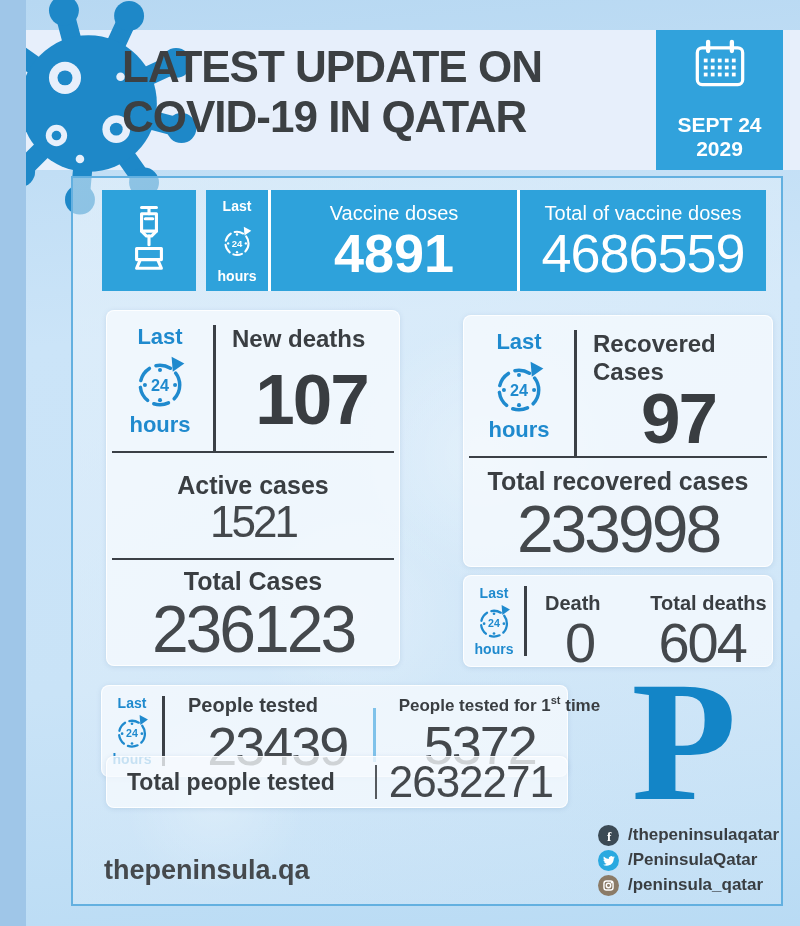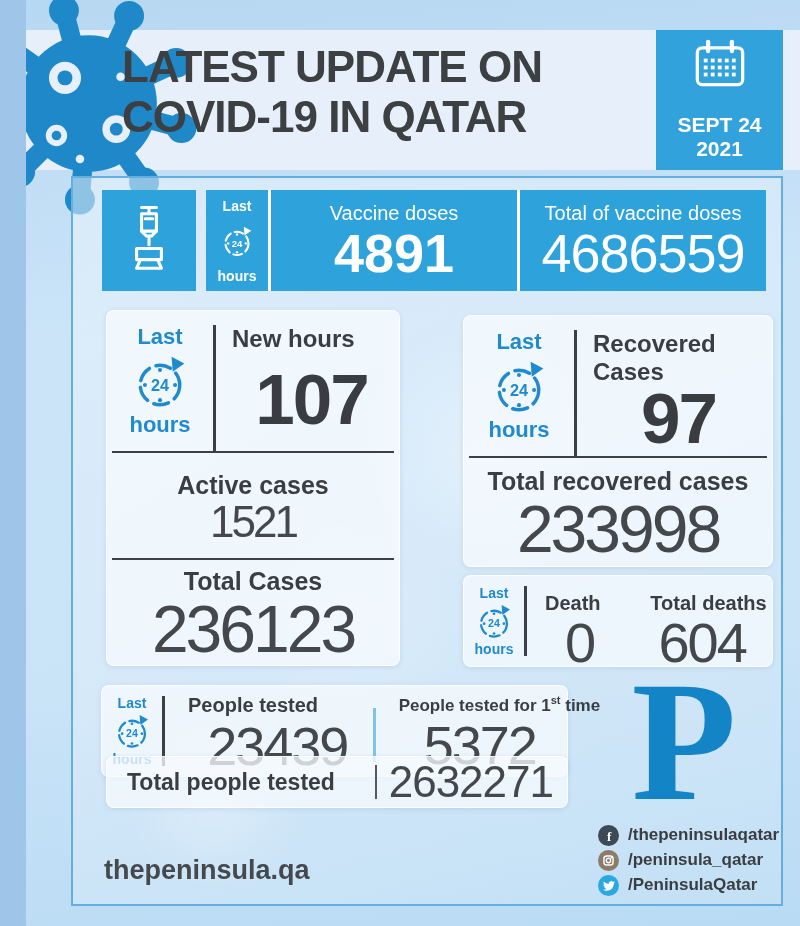--- a/index.html
+++ b/index.html
@@ -170,21 +170,21 @@
           <rect x="72" y="49" width="7" height="7"></rect>
         <rect x="20" y="62" width="7" height="7"></rect>
           <rect x="33" y="62" width="7" height="7"></rect>
           <rect x="46" y="62" width="7" height="7"></rect>
           <rect x="59" y="62" width="7" height="7"></rect>
           <rect x="72" y="62" width="7" height="7"></rect>
       </g>
     </svg>
     <div class="date-text">
       <div>SEPT 24</div>
-      <div>2021</div>
+      <div>2029</div>
     </div>
   </div>
 
   <div class="abs panel"></div>
 
   <div class="abs bluebox vax-icon-box">
     <svg width="62" height="78" viewBox="0 0 100 120">
       <g fill="none" stroke="#fff" stroke-width="5" stroke-linecap="round" stroke-linejoin="round">
         <line x1="38" y1="6" x2="62" y2="6"></line>
         <line x1="50" y1="6" x2="50" y2="16"></line>
@@ -234,21 +234,21 @@
           <circle cx="24" cy="57" r="3.5" fill="currentColor"></circle>
             <circle cx="76" cy="57" r="3.5" fill="currentColor"></circle>
           <circle cx="50" cy="31" r="3.5" fill="currentColor"></circle>
             <circle cx="50" cy="83" r="3.5" fill="currentColor"></circle>
           <text x="50" y="67" text-anchor="middle" font-size="28" font-weight="bold" font-family="Liberation Sans, sans-serif" fill="currentColor">24</text>
         </svg>
         <span>hours</span>
       </div>
       <div class="vline-dark"></div>
       <div class="row-top-right">
-        <div class="stat-label">New hours</div>
+        <div class="stat-label">New deaths</div>
         <div class="big-bold">107</div>
       </div>
     </div>
     <div class="hdiv"></div>
     <div class="row-mid">
       <div class="stat-label-c">Active cases</div>
       <div class="big-light">1521</div>
     </div>
     <div class="hdiv"></div>
     <div class="row-mid">
@@ -347,31 +347,31 @@
   <div class="abs socials">
     <div class="social-row">
       <svg class="sicon" viewBox="0 0 24 24">
         <circle cx="12" cy="12" r="12" fill="#3b4a55"></circle>
         <text x="12.8" y="18.5" text-anchor="middle" font-size="15" font-weight="bold" font-family="Liberation Serif, serif" fill="#fff">f</text>
       </svg>
       <span class="handle">/thepeninsulaqatar</span>
     </div>
     <div class="social-row">
       <svg class="sicon" viewBox="0 0 24 24">
+        <circle cx="12" cy="12" r="12" fill="#2aa9e0"></circle>
+        <path fill="#fff" d="M19.3 8.3c-.5.2-1 .4-1.6.5.6-.4 1-.9 1.2-1.6-.5.3-1.1.6-1.8.7a2.8 2.8 0 0 0-4.8 2.5A8 8 0 0 1 6.6 7.5a2.8 2.8 0 0 0 .9 3.7c-.5 0-.9-.1-1.3-.3v.1c0 1.3 1 2.5 2.2 2.7-.4.1-.8.1-1.2.1.4 1.1 1.4 1.9 2.6 1.9a5.6 5.6 0 0 1-4.1 1.2 8 8 0 0 0 4.3 1.2c5.2 0 8-4.3 8-8v-.4c.5-.4 1-.9 1.3-1.4z"></path>
+      </svg>
+      <span class="handle">/PeninsulaQatar</span>
+    </div>
+    <div class="social-row">
+      <svg class="sicon" viewBox="0 0 24 24">
         <circle cx="12" cy="12" r="12" fill="#8b7b67"></circle>
         <rect x="6.8" y="6.8" width="10.4" height="10.4" rx="3" fill="none" stroke="#fff" stroke-width="1.6"></rect>
         <circle cx="12" cy="12" r="2.5" fill="none" stroke="#fff" stroke-width="1.6"></circle>
         <circle cx="15.4" cy="8.6" r="1" fill="#fff"></circle>
       </svg>
       <span class="handle">/peninsula_qatar</span>
     </div>
-    <div class="social-row">
-      <svg class="sicon" viewBox="0 0 24 24">
-        <circle cx="12" cy="12" r="12" fill="#2aa9e0"></circle>
-        <path fill="#fff" d="M19.3 8.3c-.5.2-1 .4-1.6.5.6-.4 1-.9 1.2-1.6-.5.3-1.1.6-1.8.7a2.8 2.8 0 0 0-4.8 2.5A8 8 0 0 1 6.6 7.5a2.8 2.8 0 0 0 .9 3.7c-.5 0-.9-.1-1.3-.3v.1c0 1.3 1 2.5 2.2 2.7-.4.1-.8.1-1.2.1.4 1.1 1.4 1.9 2.6 1.9a5.6 5.6 0 0 1-4.1 1.2 8 8 0 0 0 4.3 1.2c5.2 0 8-4.3 8-8v-.4c.5-.4 1-.9 1.3-1.4z"></path>
-      </svg>
-      <span class="handle">/PeninsulaQatar</span>
-    </div>
   </div>
 
   <div class="abs website">thepeninsula.qa</div>
 
 </div>
 
 </body></html>

